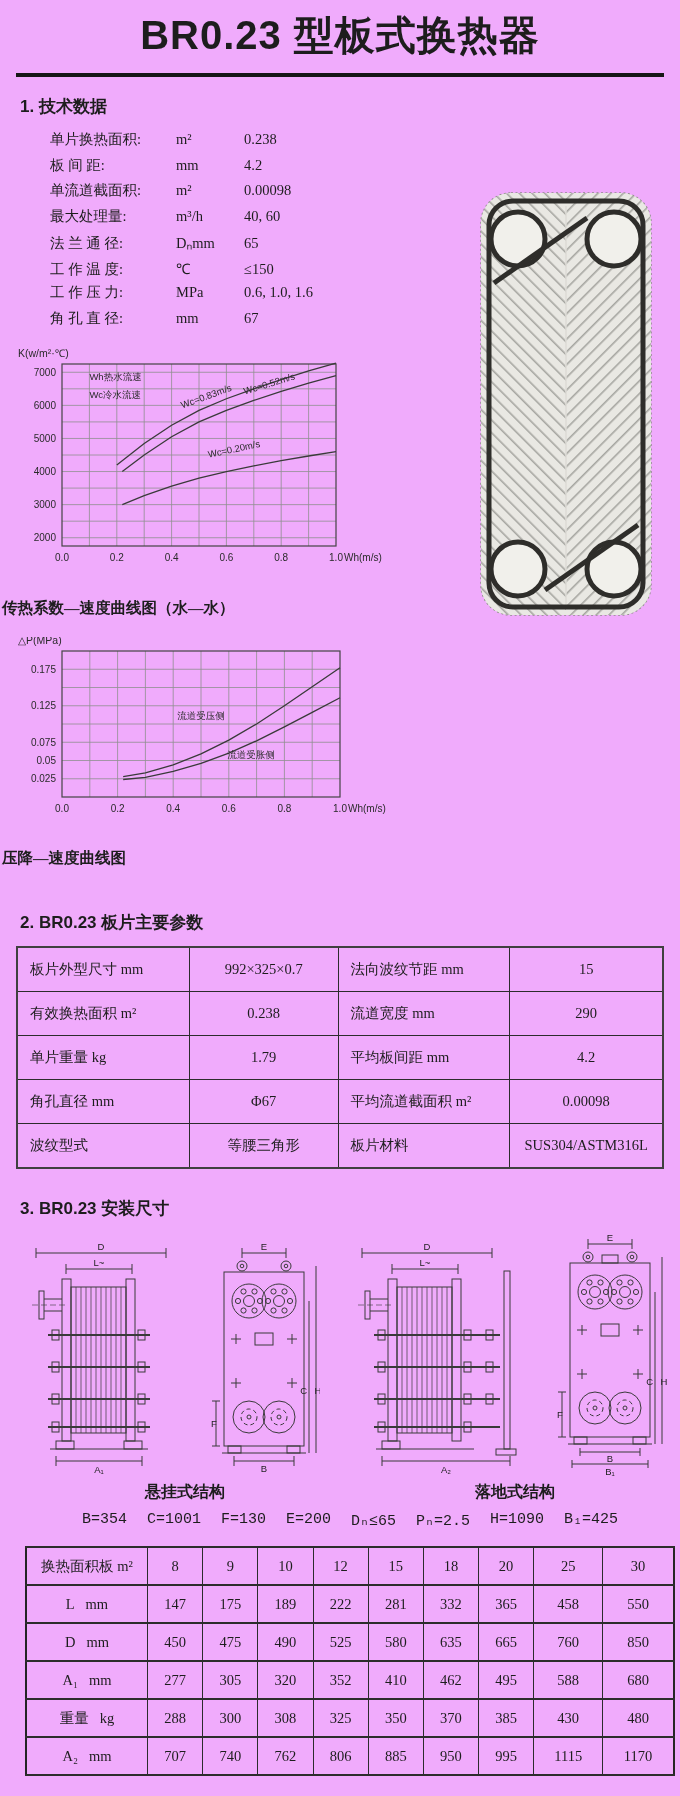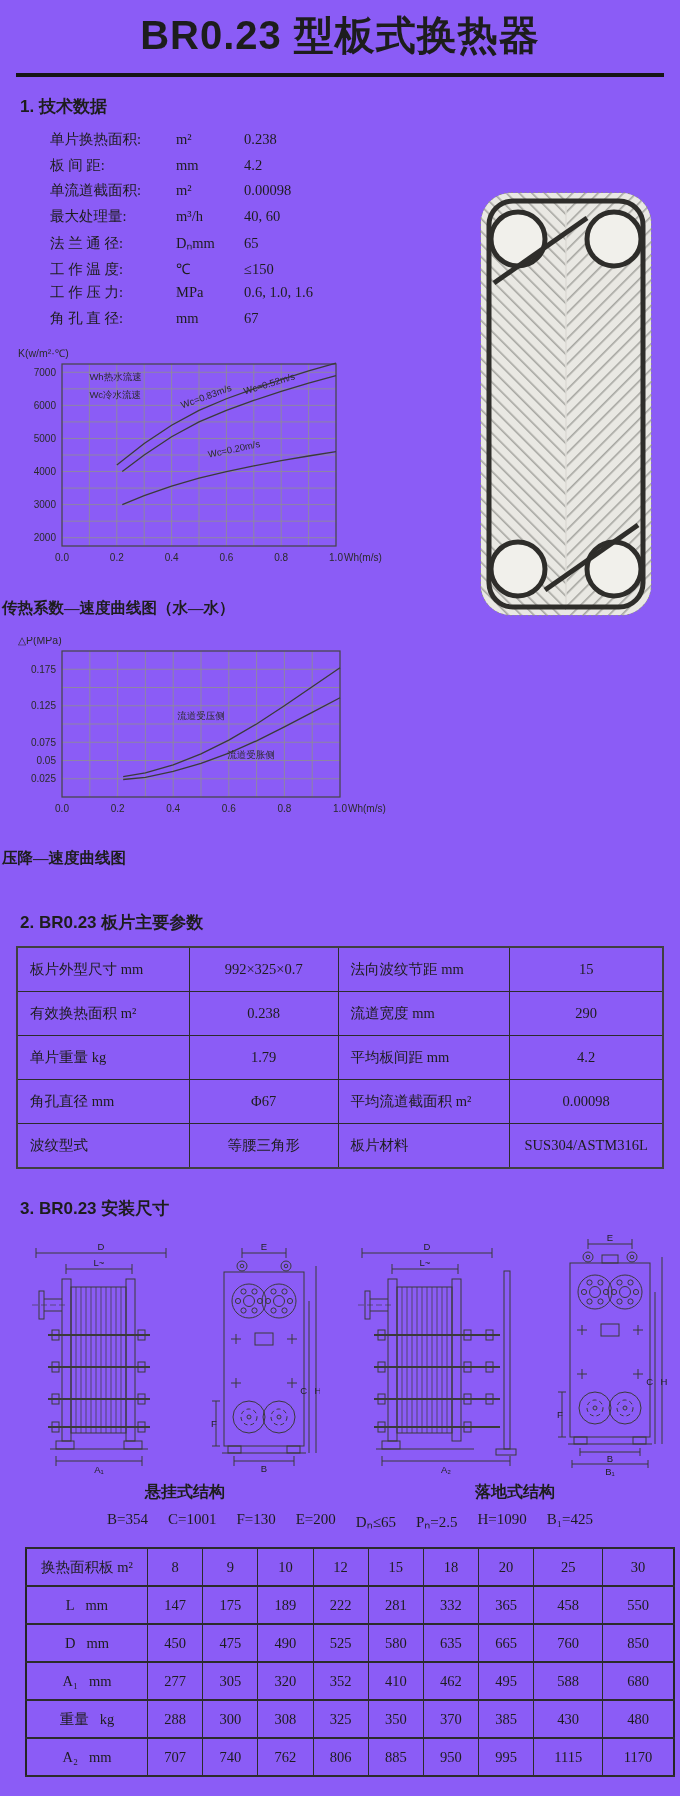--- a/index.html
+++ b/index.html
@@ -1,16 +1,16 @@
 <!DOCTYPE html>
 <html><head>
 <meta charset="utf-8">
 <style>
   html,body{margin:0;padding:0;background:#dedcd6;}
-  .page{position:relative;width:680px;height:1796px;margin:0 auto;background:#8b5cf6;
+  .page{position:relative;width:680px;height:1796px;margin:0 auto;background:#f0abfc;
         font-family:"Liberation Serif",serif;color:#1d1d1d;overflow:hidden;}
   .title{padding-top:8px;text-align:center;font-family:"Liberation Sans",sans-serif;
          font-weight:bold;font-size:40px;letter-spacing:1px;}
   .rule{height:4px;background:#161616;margin:10px 16px 0 16px;}
   h2.sec-head{font-family:"Liberation Sans",sans-serif;font-size:17px;font-weight:bold;margin:0;}
   .sec1{padding:18px 0 0 20px;}
   .spec-list{margin:12px 0 0 30px;width:340px;}
   .spec-row{display:flex;align-items:baseline;height:25.5px;font-size:14.5px;}
   .spec-label{width:126px;}
   .spec-unit{width:68px;}
@@ -19,21 +19,21 @@
   .plate{position:absolute;top:188px;right:10px;}
   .sec2{padding:42px 0 0 20px;}
   .param-table{width:648px;margin:12px 0 0 -4px;border-collapse:collapse;border:2px solid #404040;}
   .param-table td{border:1px solid #2c2c2c;height:41px;font-size:14.5px;}
   .param-table td.lab{padding-left:12px;width:170px;}
   .param-table td.val{text-align:center;width:152px;}
   .sec3{padding:28px 0 0 20px;}
   .diagrams{display:flex;justify-content:space-between;align-items:flex-end;padding:12px 12px 0 6px;}
   .diagram-captions{display:flex;margin-top:6px;font-size:16px;font-weight:bold;}
   .diagram-captions span{width:50%;text-align:center;}
-  .dims-line{display:flex;justify-content:center;gap:20px;margin-top:8px;font-size:15px;}
+  .dims-line{display:flex;justify-content:center;gap:20px;margin-top:8px;font-size:15px;font-family:Liberation Mono, monospace;}
   .size-table{width:650px;margin:16px auto 0 auto;border-collapse:collapse;border:2px solid #252525;}
   .size-table td{border-left:1px solid #2c2c2c;border-right:1px solid #2c2c2c;
                  border-top:2px solid #2c2c2c;border-bottom:2px solid #2c2c2c;
                  height:34px;text-align:center;font-size:14.5px;}
   .size-table td:first-child{width:118px;}
   svg text{font-family:"Liberation Sans",sans-serif;}
   .tech line,.tech rect,.tech path,.tech circle{stroke:#3a3a3a;fill:none;}
 </style>
 </head>
 <body>

